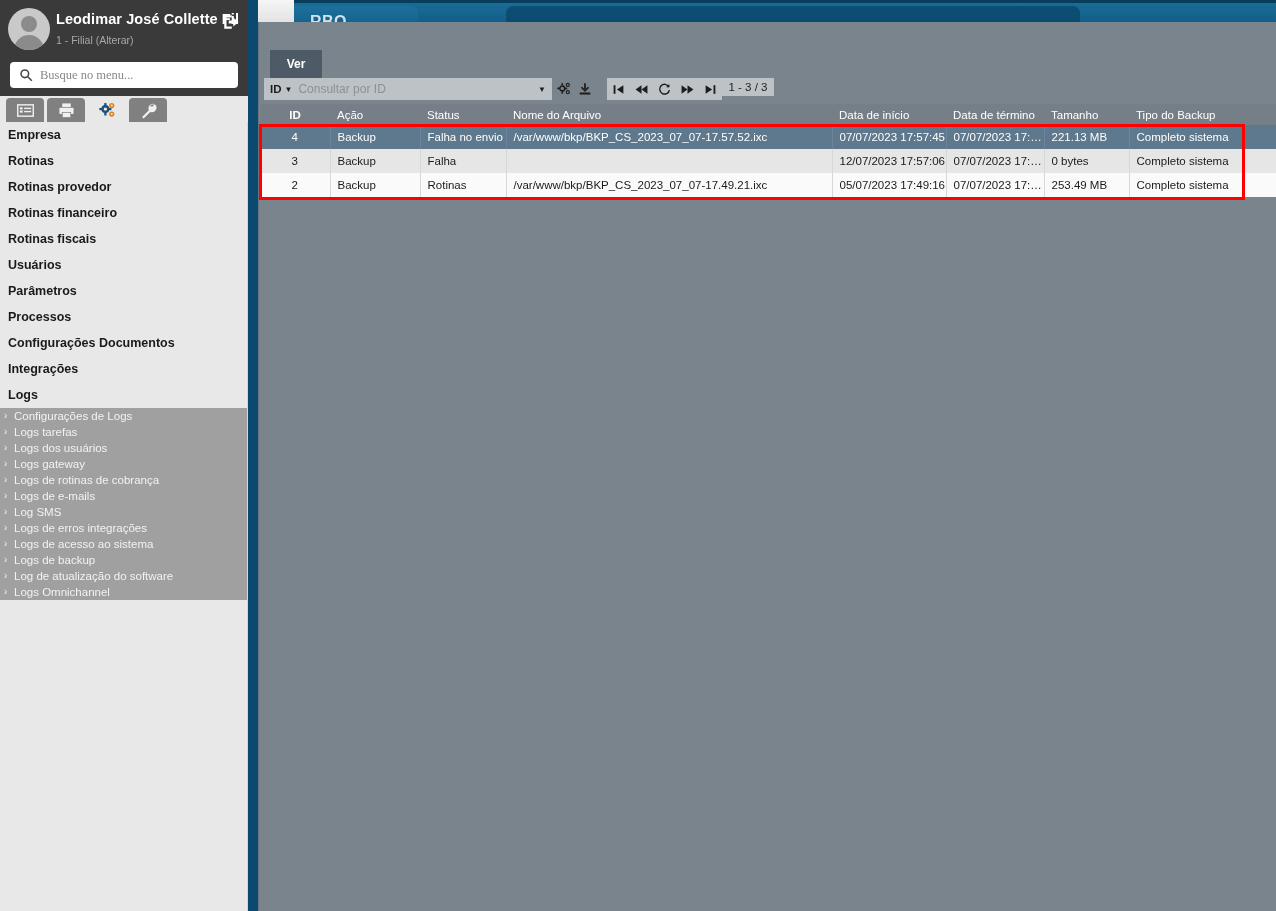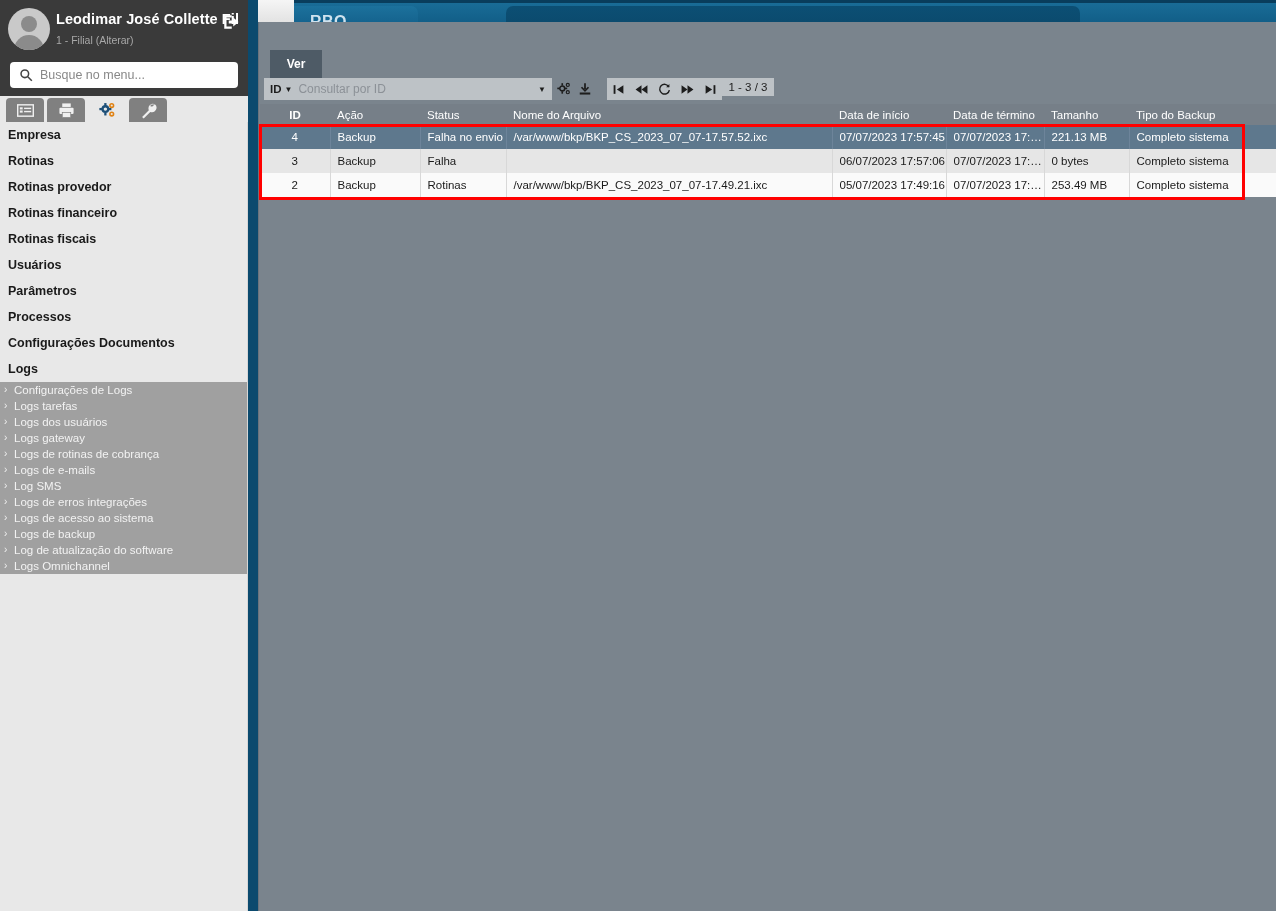--- a/index.html
+++ b/index.html
@@ -86,21 +86,21 @@
   #menu-search .mag {
     margin-left: 9px;
     width: 14px; height: 14px;
     flex: 0 0 auto;
     color: #555;
   }
   #menu-search input {
     border: none;
     outline: none;
     background: transparent;
-    font-family: Liberation Sans, sans-serif;
+    font-family: Liberation Serif, serif;
     font-size: 12.5px;
     color: #333;
     margin-left: 7px;
     width: 180px;
     padding: 0;
   }
   #menu-search input::placeholder { color: #888; }
 
   #sidebar-tabs {
     position: absolute;
@@ -508,21 +508,21 @@
           <td>07/07/2023 17:57:45</td>
           <td>07/07/2023 17:58:35</td>
           <td>221.13 MB</td>
           <td>Completo sistema</td>
         </tr>
         <tr class="row-alt">
           <td class="c-id">3</td>
           <td>Backup</td>
           <td>Falha</td>
           <td></td>
-          <td>06/07/2023 17:57:06</td>
+          <td>12/07/2023 17:57:06</td>
           <td>07/07/2023 17:57:10</td>
           <td>0 bytes</td>
           <td>Completo sistema</td>
         </tr>
         <tr class="row-plain row-last">
           <td class="c-id">2</td>
           <td>Backup</td>
           <td>Rotinas</td>
           <td>/var/www/bkp/BKP_CS_2023_07_07-17.49.21.ixc</td>
           <td>05/07/2023 17:49:16</td>
@@ -598,20 +598,21 @@
   <div id="menu-list">
     <div class="menu-item">Empresa</div>
     <div class="menu-item">Rotinas</div>
     <div class="menu-item">Rotinas provedor</div>
     <div class="menu-item">Rotinas financeiro</div>
     <div class="menu-item">Rotinas fiscais</div>
     <div class="menu-item">Usuários</div>
     <div class="menu-item">Parâmetros</div>
     <div class="menu-item">Processos</div>
     <div class="menu-item">Configurações Documentos</div>
+    <div class="menu-item">Integrações</div>
     <div class="menu-item">Logs</div>
 
     <div id="submenu">
       <div class="submenu-item">
         <span class="chev">›</span>
         <span>Configurações de Logs</span>
       </div>
       <div class="submenu-item">
         <span class="chev">›</span>
         <span>Logs tarefas</span>

